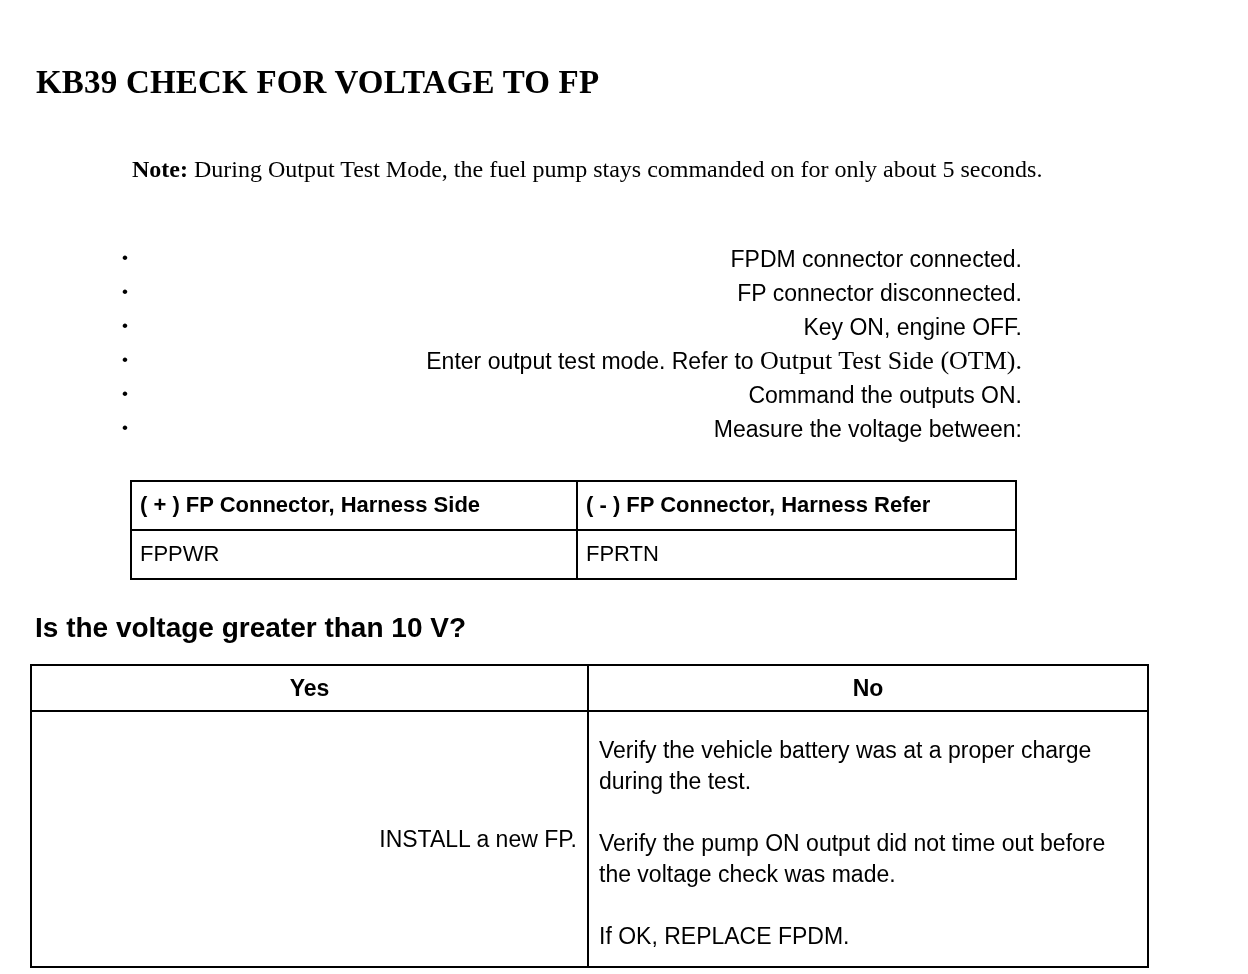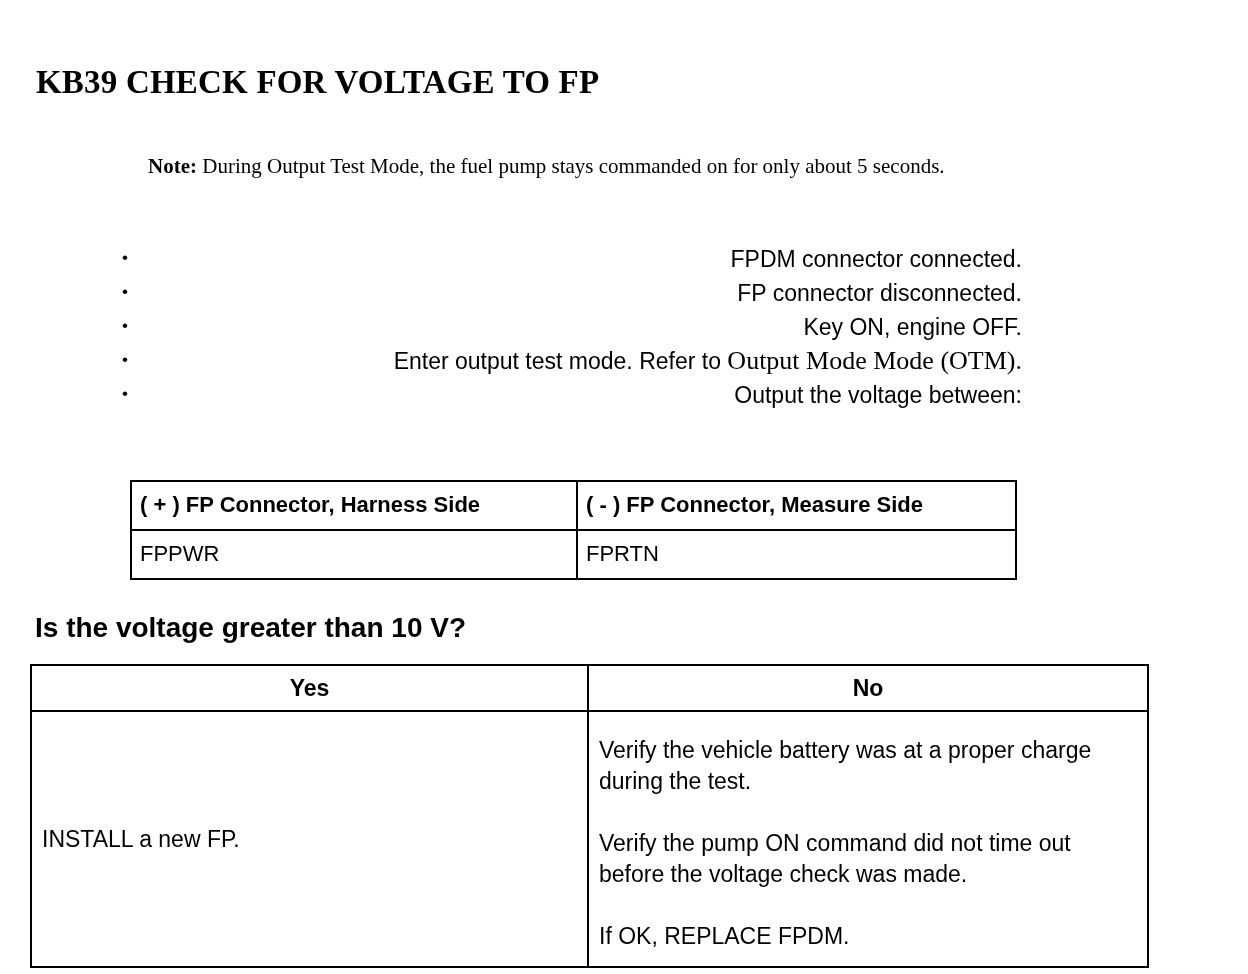--- a/index.html
+++ b/index.html
@@ -31,25 +31,25 @@
     font-weight: bold;
     font-size: 33px;
     letter-spacing: 0.2px;
     white-space: nowrap;
     line-height: 40px;
   }
 
   
   .note-block {
     position: absolute;
-    left: 148px;
+    left: 132px;
     top: 126px;
     width: 1046px;
     font-family: "Liberation Serif", serif;
-    font-size: 21px;
+    font-size: 24px;
     line-height: 39px;
   }
   .note-label {
     font-weight: bold;
   }
 
   
   .bullet-list {
     position: absolute;
     left: 122px;
@@ -135,20 +135,21 @@
     height: 44px;
     padding: 0;
   }
   .decision-table tbody td {
     height: 234px;
     padding: 6px 10px;
     line-height: 31px;
   }
   .cell-yes {
     vertical-align: middle;
+    text-align: right;
   }
   .cell-no {
     vertical-align: top;
     padding-top: 14px !important;
   }
   .cell-no p {
     margin: 0 0 31px 0;
   }
   .cell-no p:last-child {
     margin-bottom: 0;
@@ -162,33 +163,34 @@
   <h1 class="doc-title">KB39 CHECK FOR VOLTAGE TO FP</h1>
 
   <p class="note-block">
     <span class="note-label">Note:</span><span> During Output Test Mode, the fuel pump stays commanded on for only about 5 seconds.</span>
   </p>
 
   <ul class="bullet-list">
     <li><span>FPDM connector connected.</span></li>
     <li><span>FP connector disconnected.</span></li>
     <li><span>Key ON, engine OFF.</span></li>
-    <li><span>Enter output test mode. Refer to </span><span class="serif-inline">Output Mode Mode (OTM).</span></li>
-    <li><span>Output the voltage between:</span></li>
+    <li><span>Enter output test mode. Refer to </span><span class="serif-inline">Output Test Side (OTM).</span></li>
+    <li><span>Command the outputs ON.</span></li>
+    <li><span>Measure the voltage between:</span></li>
   </ul>
 
   <table class="connector-table">
     <colgroup>
       <col class="col-a">
       <col class="col-b">
     </colgroup>
     <thead>
       <tr>
         <td>( + ) FP Connector, Harness Side</td>
-        <td>( - ) FP Connector, Measure Side</td>
+        <td>( - ) FP Connector, Harness Refer</td>
       </tr>
     </thead>
     <tbody>
       <tr>
         <td>FPPWR</td>
         <td>FPRTN</td>
       </tr>
     </tbody>
   </table>
 
@@ -203,20 +205,20 @@
       <tr>
         <td>Yes</td>
         <td>No</td>
       </tr>
     </thead>
     <tbody>
       <tr>
         <td class="cell-yes">INSTALL a new FP.</td>
         <td class="cell-no">
           <p>Verify the vehicle battery was at a proper charge during the test.</p>
-          <p>Verify the pump ON command did not time out before the voltage check was made.</p>
+          <p>Verify the pump ON output did not time out before the voltage check was made.</p>
           <p>If OK, REPLACE FPDM.</p>
         </td>
       </tr>
     </tbody>
   </table>
 
 </div>
 
 </body></html>

